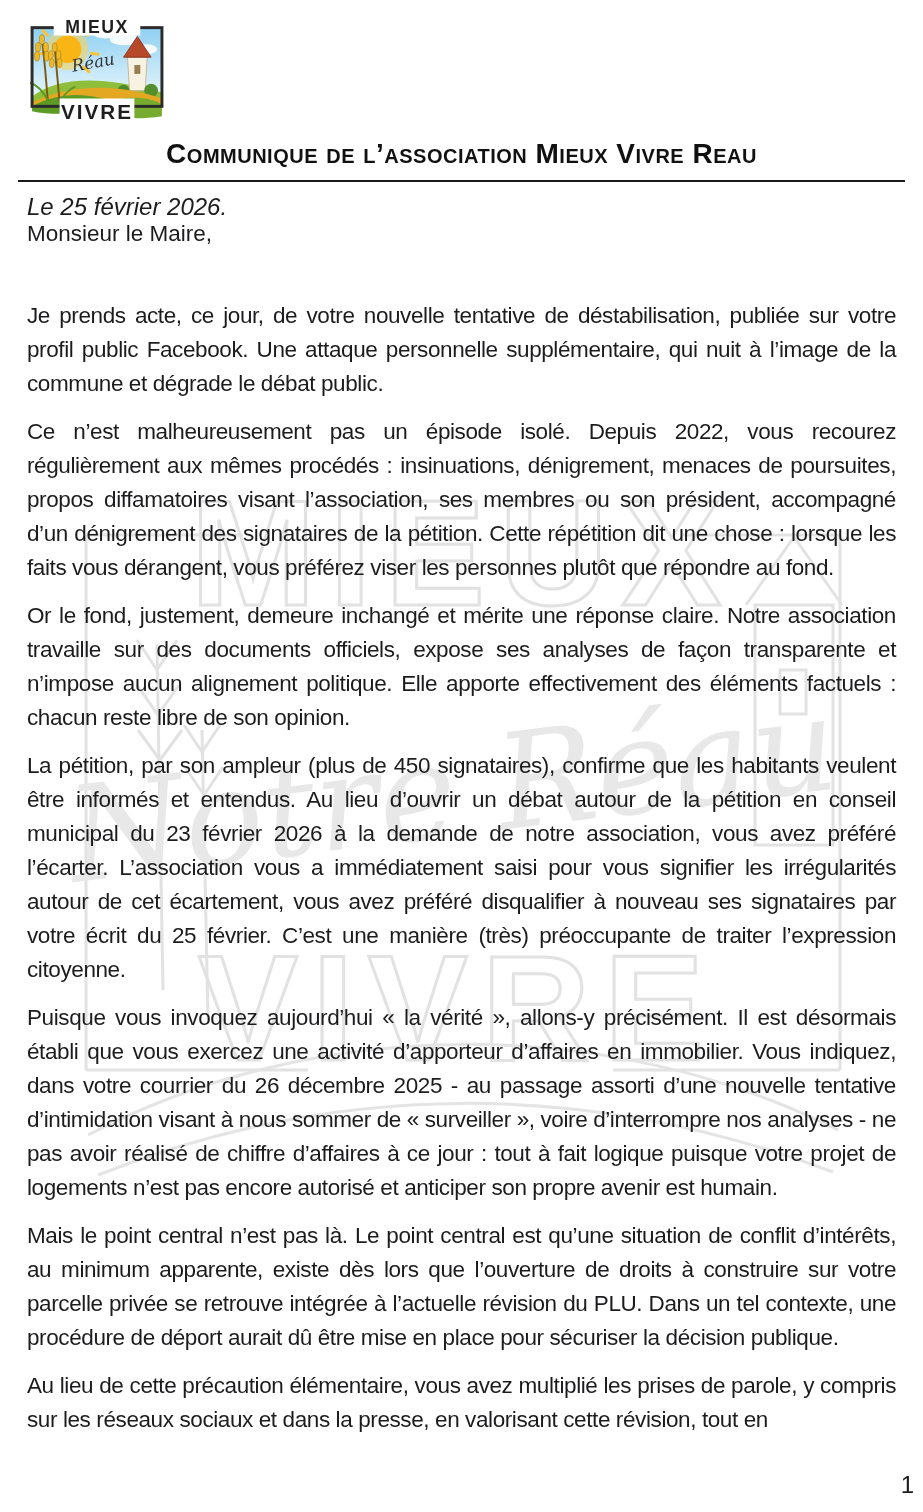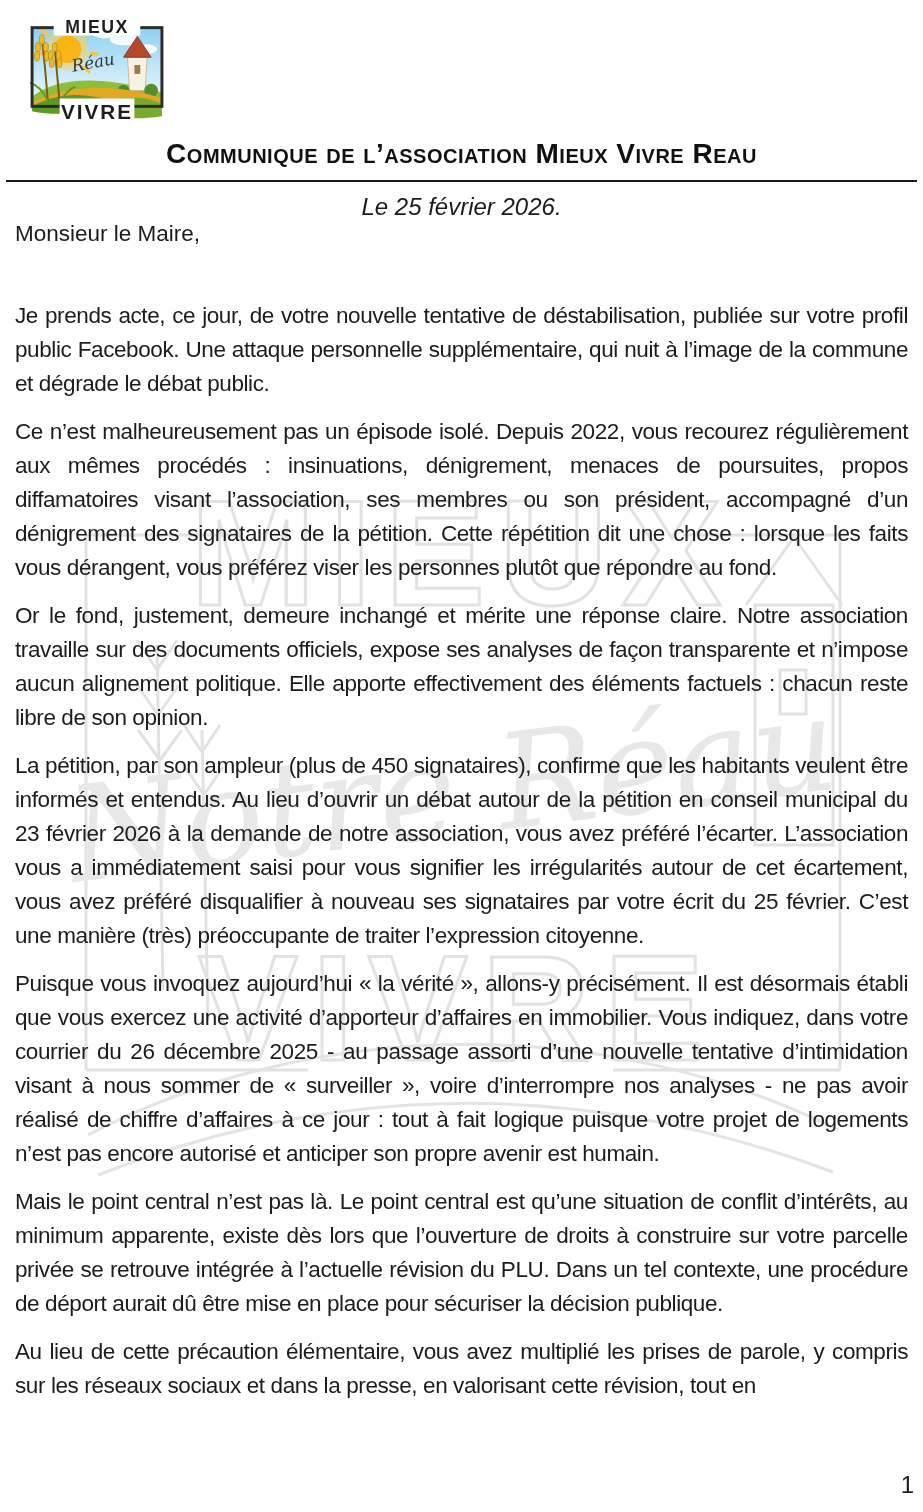--- a/index.html
+++ b/index.html
@@ -9,36 +9,36 @@
     background:#ffffff;
     overflow:hidden;
     font-family:"Liberation Sans", sans-serif;
     color:#1c1c1e;
   }
   
   .logo{position:absolute;top:6px;left:18px;width:158px;height:122px;z-index:2;}
   
   .watermark{position:absolute;top:430px;left:58px;width:810px;height:760px;z-index:0;pointer-events:none;}
   
-  .content{position:relative;z-index:1;padding:0 15px;}
+  .content{position:relative;z-index:1;padding:0 27px;}
   .title{
     margin:0;padding-top:138px;
     text-align:center;
     font-size:28px;font-weight:700;
     font-variant:small-caps;
     letter-spacing:.5px;
     color:#111;
   }
   .rule{
     border:none;border-top:2px solid #1a1a1a;
     margin:10px -9px 0 -9px;
   }
   .date-line{
     margin-top:11px;
-    text-align:center;
+    text-align:left;
     font-style:italic;
     font-size:24px;
   }
   .salutation{
     font-size:22.5px;
   }
   .body{
     margin-top:52px;
     font-size:22.5px;
     line-height:34px;

